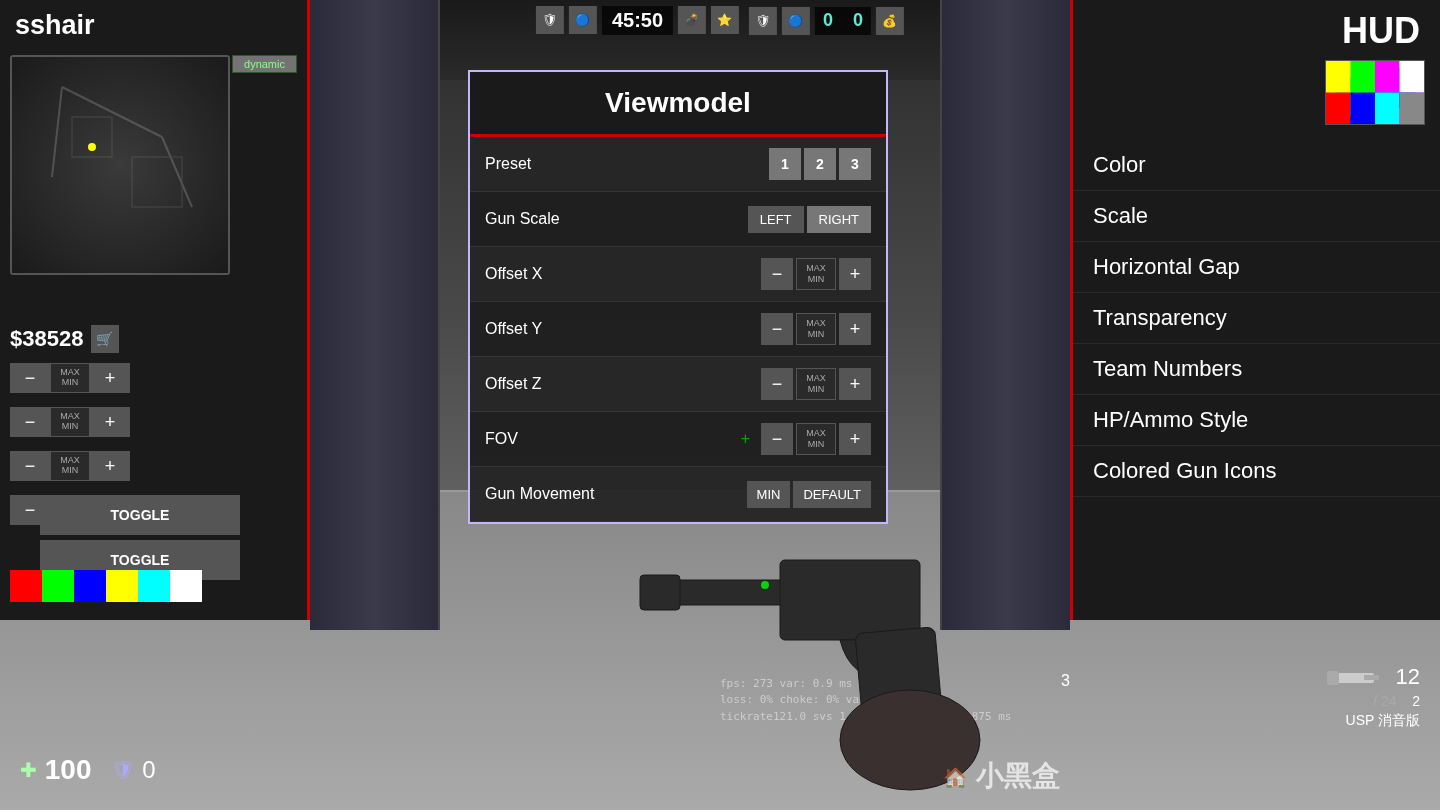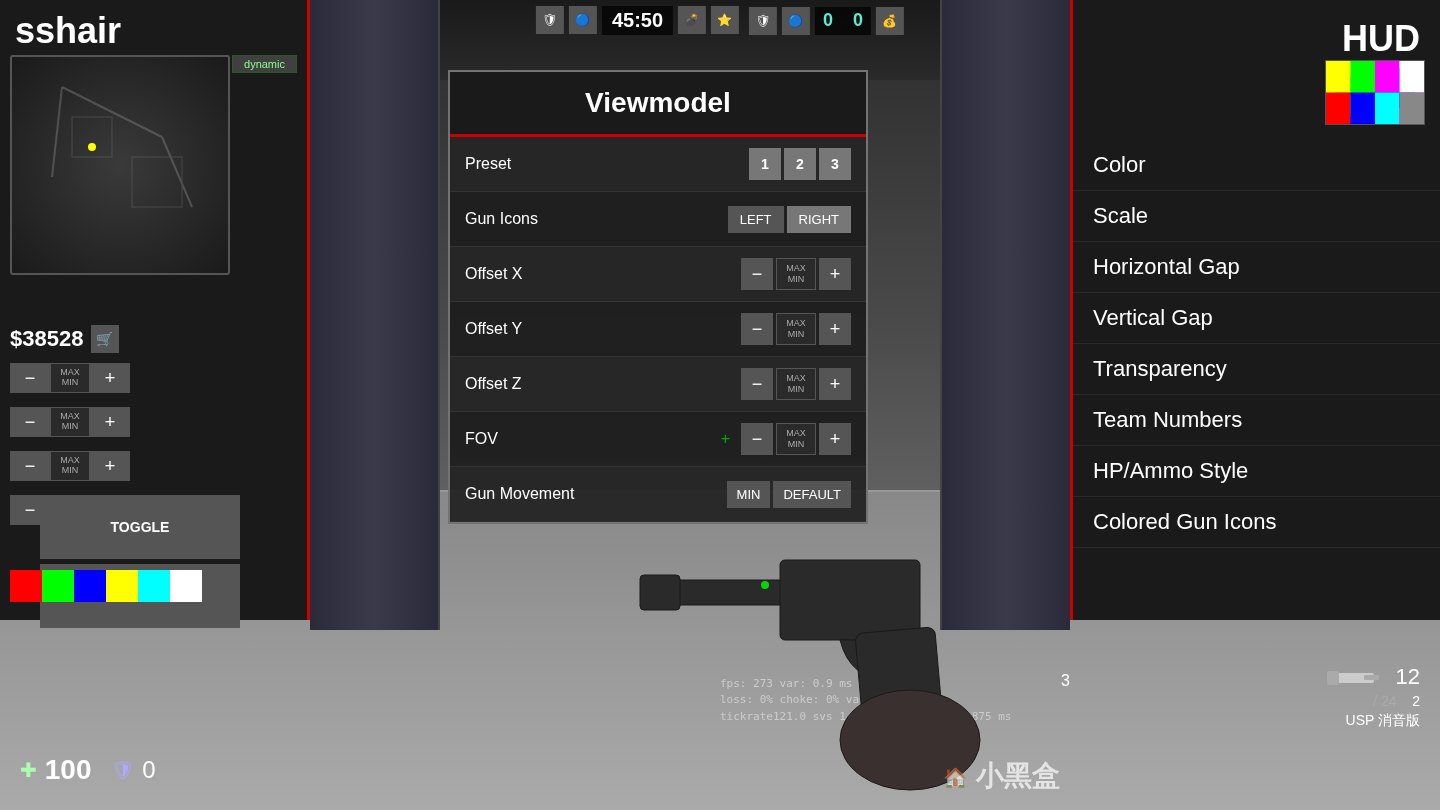--- a/index.html
+++ b/index.html
@@ -48,21 +48,21 @@
       left: 0;
       top: 0;
       width: 310px;
       height: 620px;
       background: #1a1a1a;
       border-right: 3px solid #cc0000;
     }
 
     .left-panel-title {
       color: white;
-      font-size: 36px;
+      font-size: 27px;
       font-weight: bold;
       padding: 10px 15px;
       font-family: Arial, sans-serif;
     }
 
     
     .minimap {
       position: absolute;
       top: 55px;
       left: 10px;
@@ -89,21 +89,21 @@
       border-radius: 50%;
       top: 40%;
       left: 35%;
     }
 
     
     .dynamic-label {
       position: absolute;
       top: 55px;
       right: 10px;
-      background: #404040;
+      background: #737373;
       border: 1px solid #2a5a2a;
       color: #88ff88;
       font-size: 11px;
       padding: 2px 5px;
       width: 65px;
       text-align: center;
     }
 
     .control-row {
       display: flex;
@@ -181,21 +181,21 @@
       align-items: center;
       justify-content: center;
       font-size: 14px;
     }
 
     
     .toggle-btn {
       background: #555;
       color: white;
       border: none;
-      padding: 24px 20px;
+      padding: 12px 20px;
       font-size: 14px;
       font-weight: bold;
       cursor: pointer;
       width: 200px;
       text-align: center;
       margin: 5px 0;
       display: block;
     }
 
     .toggles-container {
@@ -214,25 +214,25 @@
     }
 
     .swatch {
       width: 32px;
       height: 32px;
     }
 
     
     .center-panel {
       position: absolute;
-      left: 448px;
+      left: 468px;
       top: 70px;
       width: 420px;
       background: rgba(30, 30, 30, 0.95);
-      border: 2px solid #737373;
+      border: 2px solid #c4b5fd;
       padding: 0;
     }
 
     .center-panel-title {
       background: #1a1a1a;
       color: white;
       font-size: 28px;
       font-weight: bold;
       text-align: center;
       padding: 15px;
@@ -349,21 +349,21 @@
       width: 370px;
       height: 620px;
       background: #1a1a1a;
       border-left: 3px solid #cc0000;
     }
 
     .right-panel-title {
       color: white;
       font-size: 36px;
       font-weight: bold;
-      padding: 18px 20px;
+      padding: 10px 20px;
       text-align: right;
     }
 
     
     .color-preview {
       position: absolute;
       top: 60px;
       right: 15px;
       width: 100px;
       height: 65px;
@@ -674,21 +674,21 @@
   <div class="settings-row">
     <span class="settings-label">Preset</span>
     <div class="settings-control">
       <button class="preset-btn active">1</button>
       <button class="preset-btn active">2</button>
       <button class="preset-btn active">3</button>
     </div>
   </div>
 
   <div class="settings-row">
-    <span class="settings-label">Gun Icons</span>
+    <span class="settings-label">Gun Scale</span>
     <div class="settings-control">
       <button class="side-btn">LEFT</button>
       <button class="side-btn active">RIGHT</button>
     </div>
   </div>
 
   <div class="settings-row">
     <span class="settings-label">Offset X</span>
     <div class="settings-control">
       <button class="offset-minus">−</button>
@@ -759,21 +759,20 @@
       <rect x="25%" y="50%" width="25%" height="50%" fill="#0000ff"></rect>
       <rect x="50%" y="50%" width="25%" height="50%" fill="#00ffff"></rect>
       <rect x="75%" y="50%" width="25%" height="50%" fill="#888888"></rect>
     </svg>
   </div>
 
   <div class="hud-menu">
     <div class="hud-menu-item">Color</div>
     <div class="hud-menu-item">Scale</div>
     <div class="hud-menu-item">Horizontal Gap</div>
-    <div class="hud-menu-item">Vertical Gap</div>
     <div class="hud-menu-item">Transparency</div>
     <div class="hud-menu-item">Team Numbers</div>
     <div class="hud-menu-item">HP/Ammo Style</div>
     <div class="hud-menu-item">Colored Gun Icons</div>
   </div>
 </div>
 
 <div class="gun-hand">
   <svg width="500" height="350" viewBox="0 0 500 350" style="position:absolute;bottom:0;right:0;">
 

